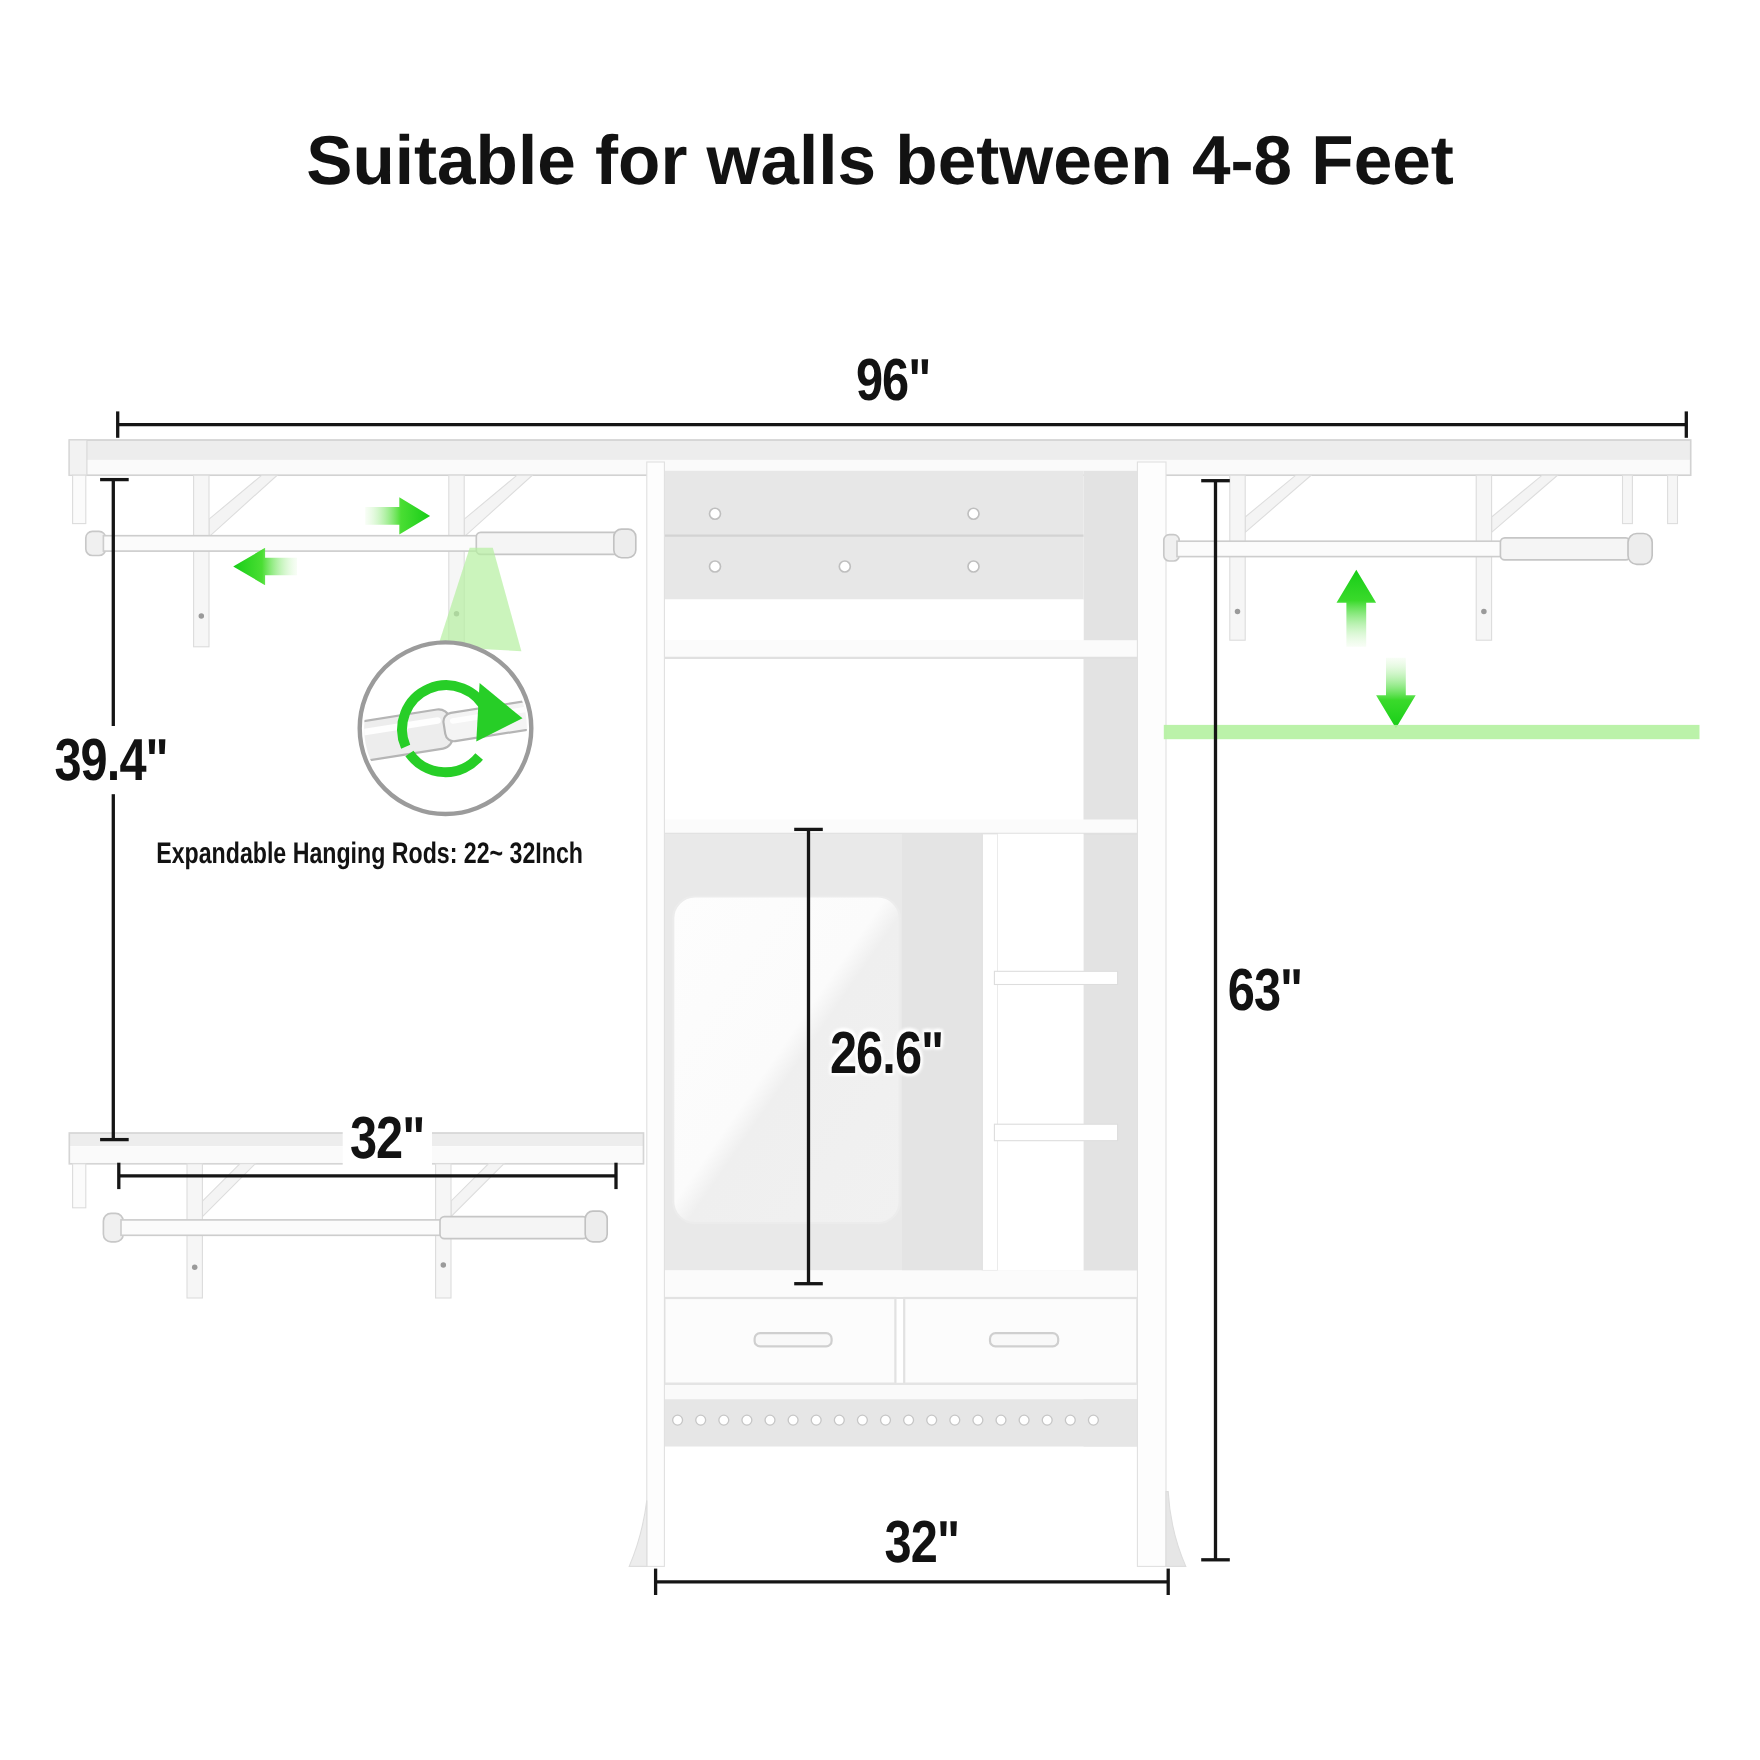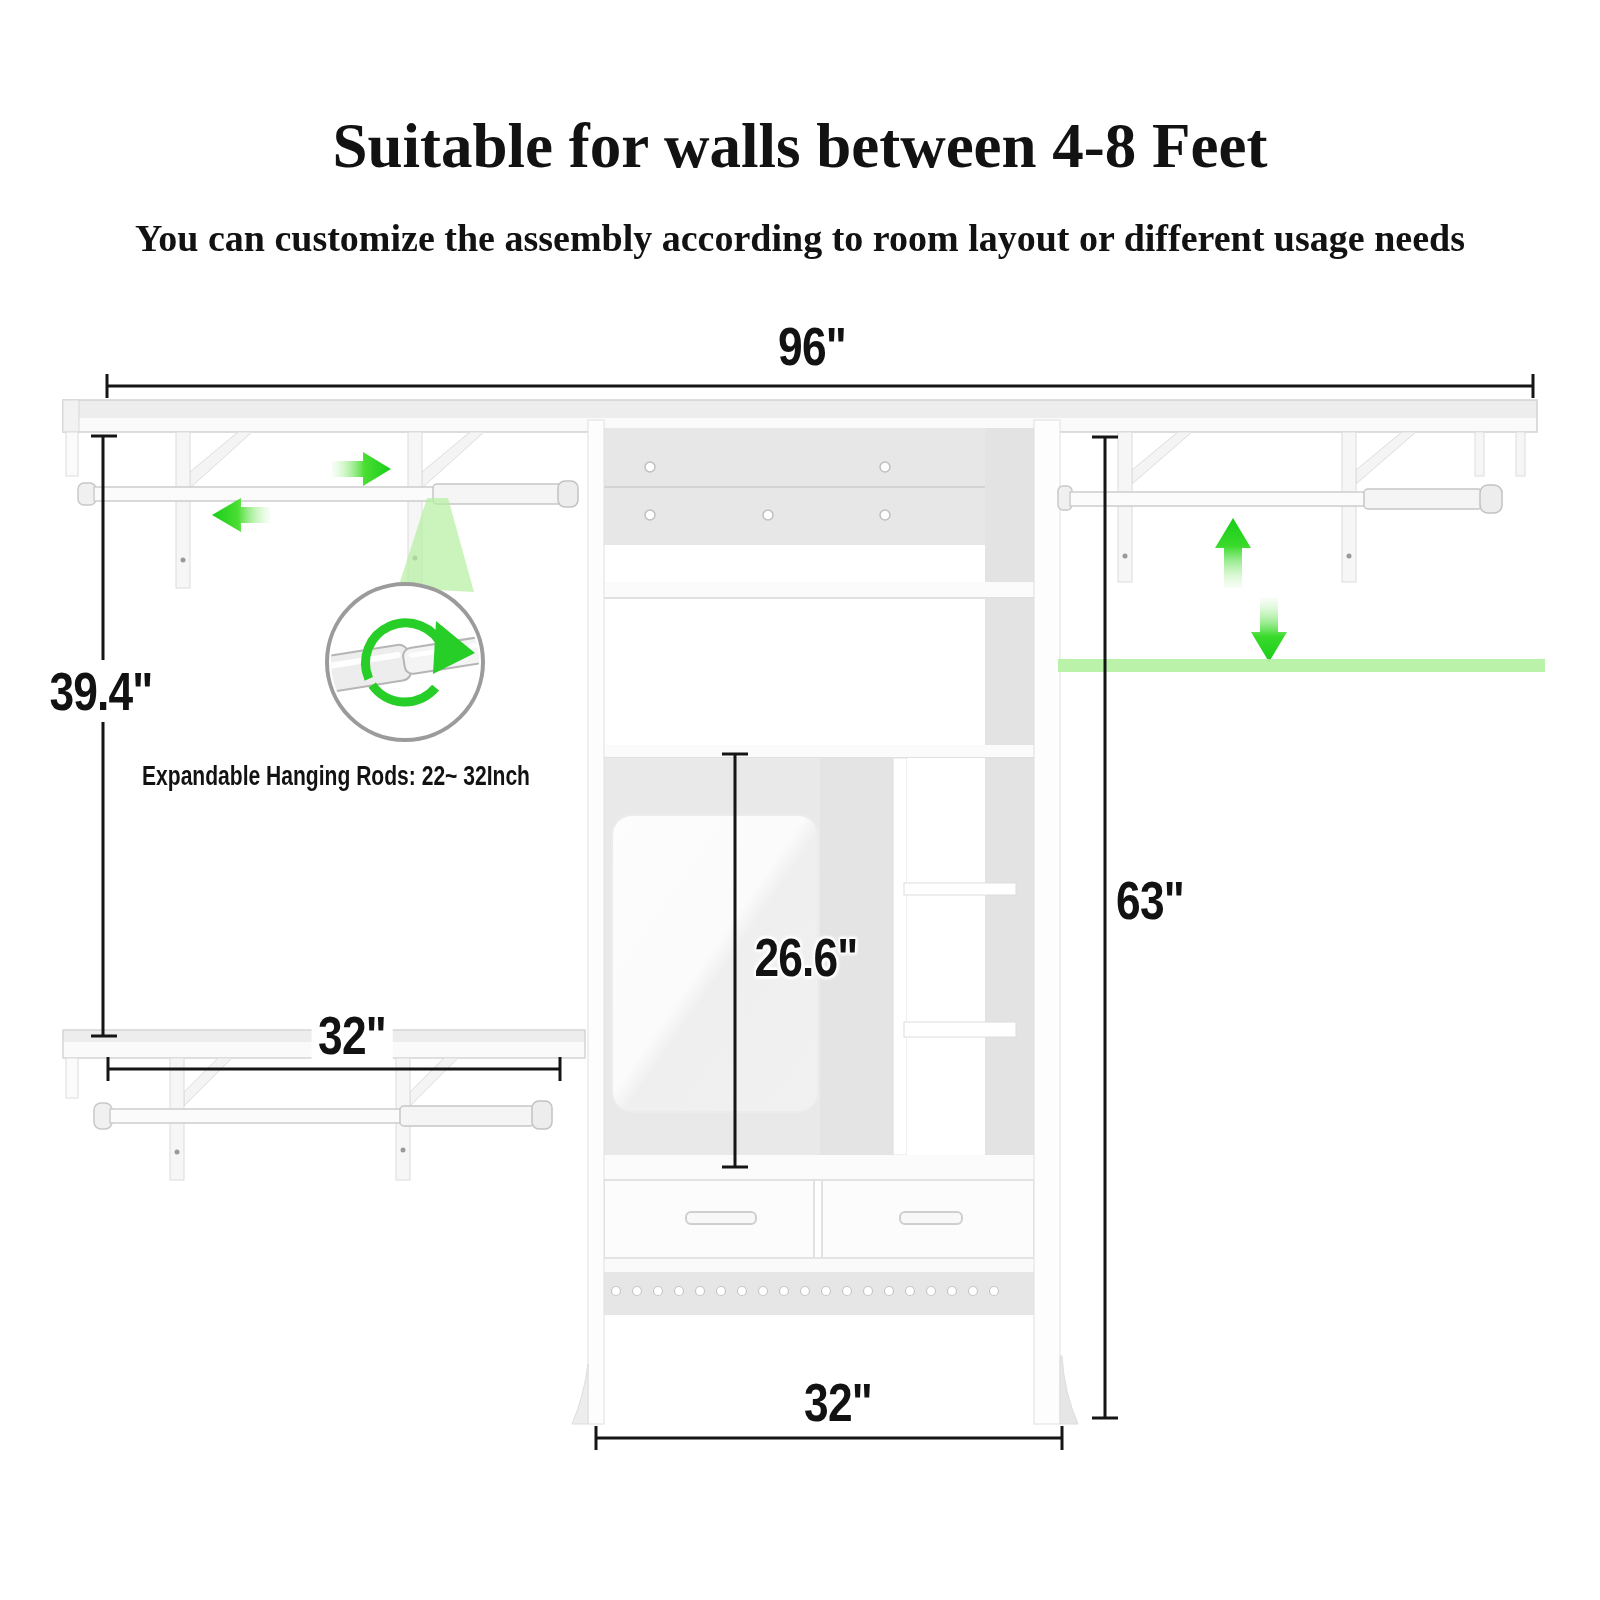--- a/index.html
+++ b/index.html
@@ -1,20 +1,20 @@
 <!DOCTYPE html>
 <html><head>
 <meta charset="utf-8">
 <style>
   html,body{margin:0;padding:0;background:#fff;}
   .stage{position:relative;width:1600px;height:1600px;background:#ffffff;overflow:hidden;
          font-family:"Liberation Sans",sans-serif;}
   .stage svg{position:absolute;left:0;top:0;}
   .lbl{position:absolute;white-space:nowrap;color:#121212;transform:translate(-50%,-50%);}
-  .title{font-family:Liberation Serif, serif;font-weight:700;font-size:63px;}
+  .title{font-family:Liberation Sans, sans-serif;font-weight:700;font-size:63px;}
   .subtitle{font-family:"Liberation Serif",serif;font-weight:700;font-size:38px;}
   .dim{font-weight:700;font-size:54px;transform:translate(-50%,-50%) scaleX(.82);letter-spacing:-1px;}
   .dim.bg{background:#fff;padding:0 8px;}
   .dim.halo{text-shadow:0 0 4px #fff,0 0 6px #fff,2px 2px 3px #fff,-2px -2px 3px #fff,2px -2px 3px #fff,-2px 2px 3px #fff;}
   .note{font-weight:700;font-size:27px;transform:translate(-50%,-50%) scaleX(.78);}
 </style>
 </head>
 <body>
 
 <div class="stage">
@@ -247,21 +247,20 @@
     </g>
     <g>
       <line x1="596" y1="1438" x2="1062" y2="1438"></line>
       <line x1="596" y1="1426" x2="596" y2="1450"></line>
       <line x1="1062" y1="1426" x2="1062" y2="1450"></line>
     </g>
   </g>
 </svg>
 
 <div class="lbl title" style="left:800px;top:146px;">Suitable for walls between 4-8 Feet</div>
-<div class="lbl subtitle" style="left:800px;top:238px;">You can customize the assembly according to room layout or different usage needs</div>
 
 <div class="lbl dim" style="left:812px;top:346px;">96"</div>
 <div class="lbl dim bg" style="left:101px;top:691px;">39.4"</div>
 <div class="lbl dim bg" style="left:352px;top:1035px;">32"</div>
 <div class="lbl dim halo" style="left:806px;top:957px;">26.6"</div>
 <div class="lbl dim" style="left:1150px;top:900px;">63"</div>
 <div class="lbl dim" style="left:838px;top:1402px;">32"</div>
 
 <div class="lbl note" style="left:336px;top:776px;">Expandable Hanging Rods: 22~ 32Inch</div>
 

